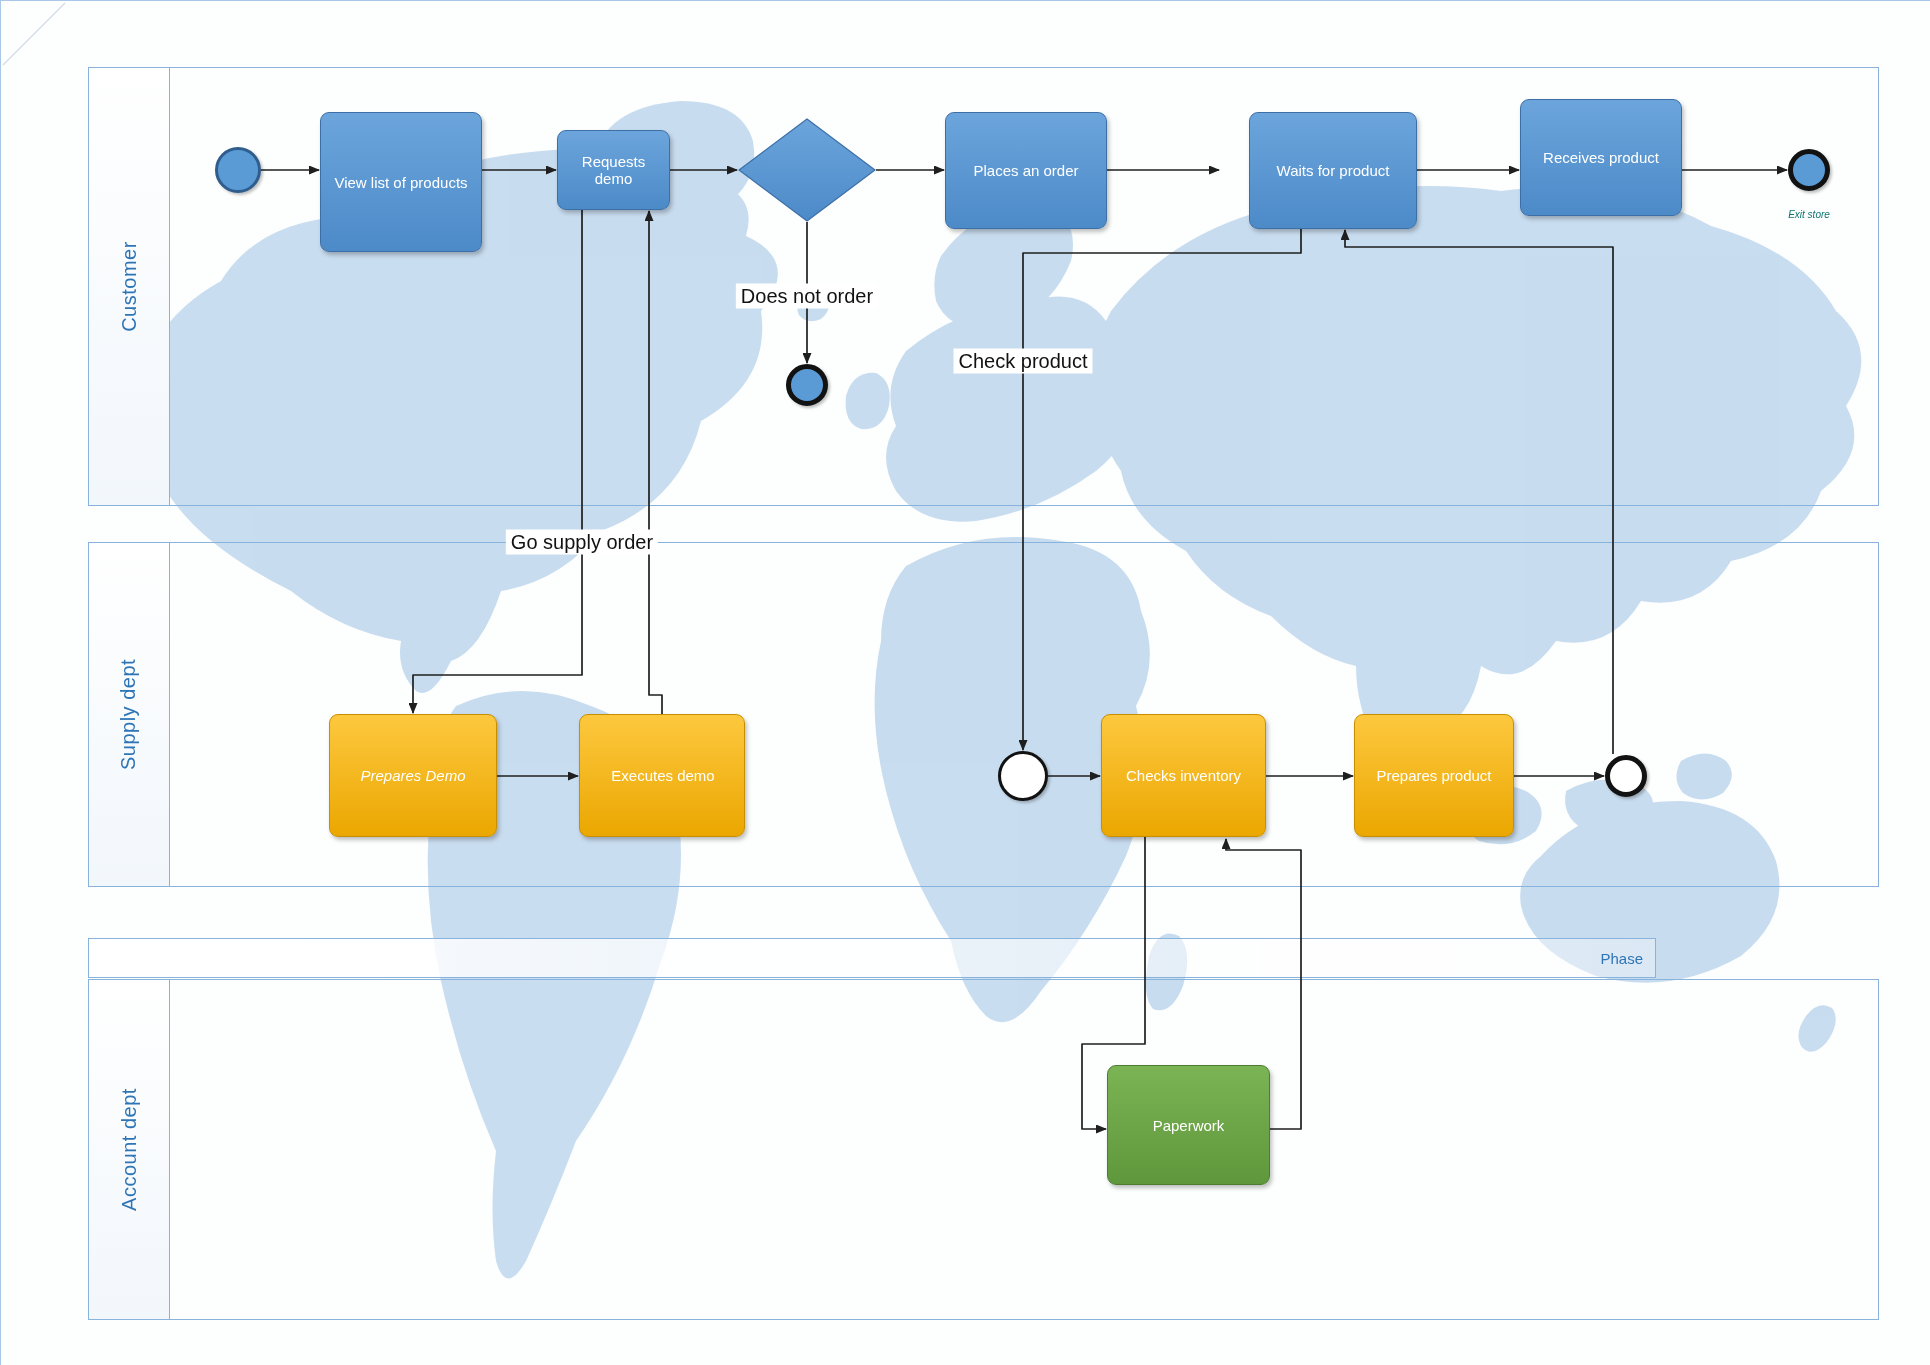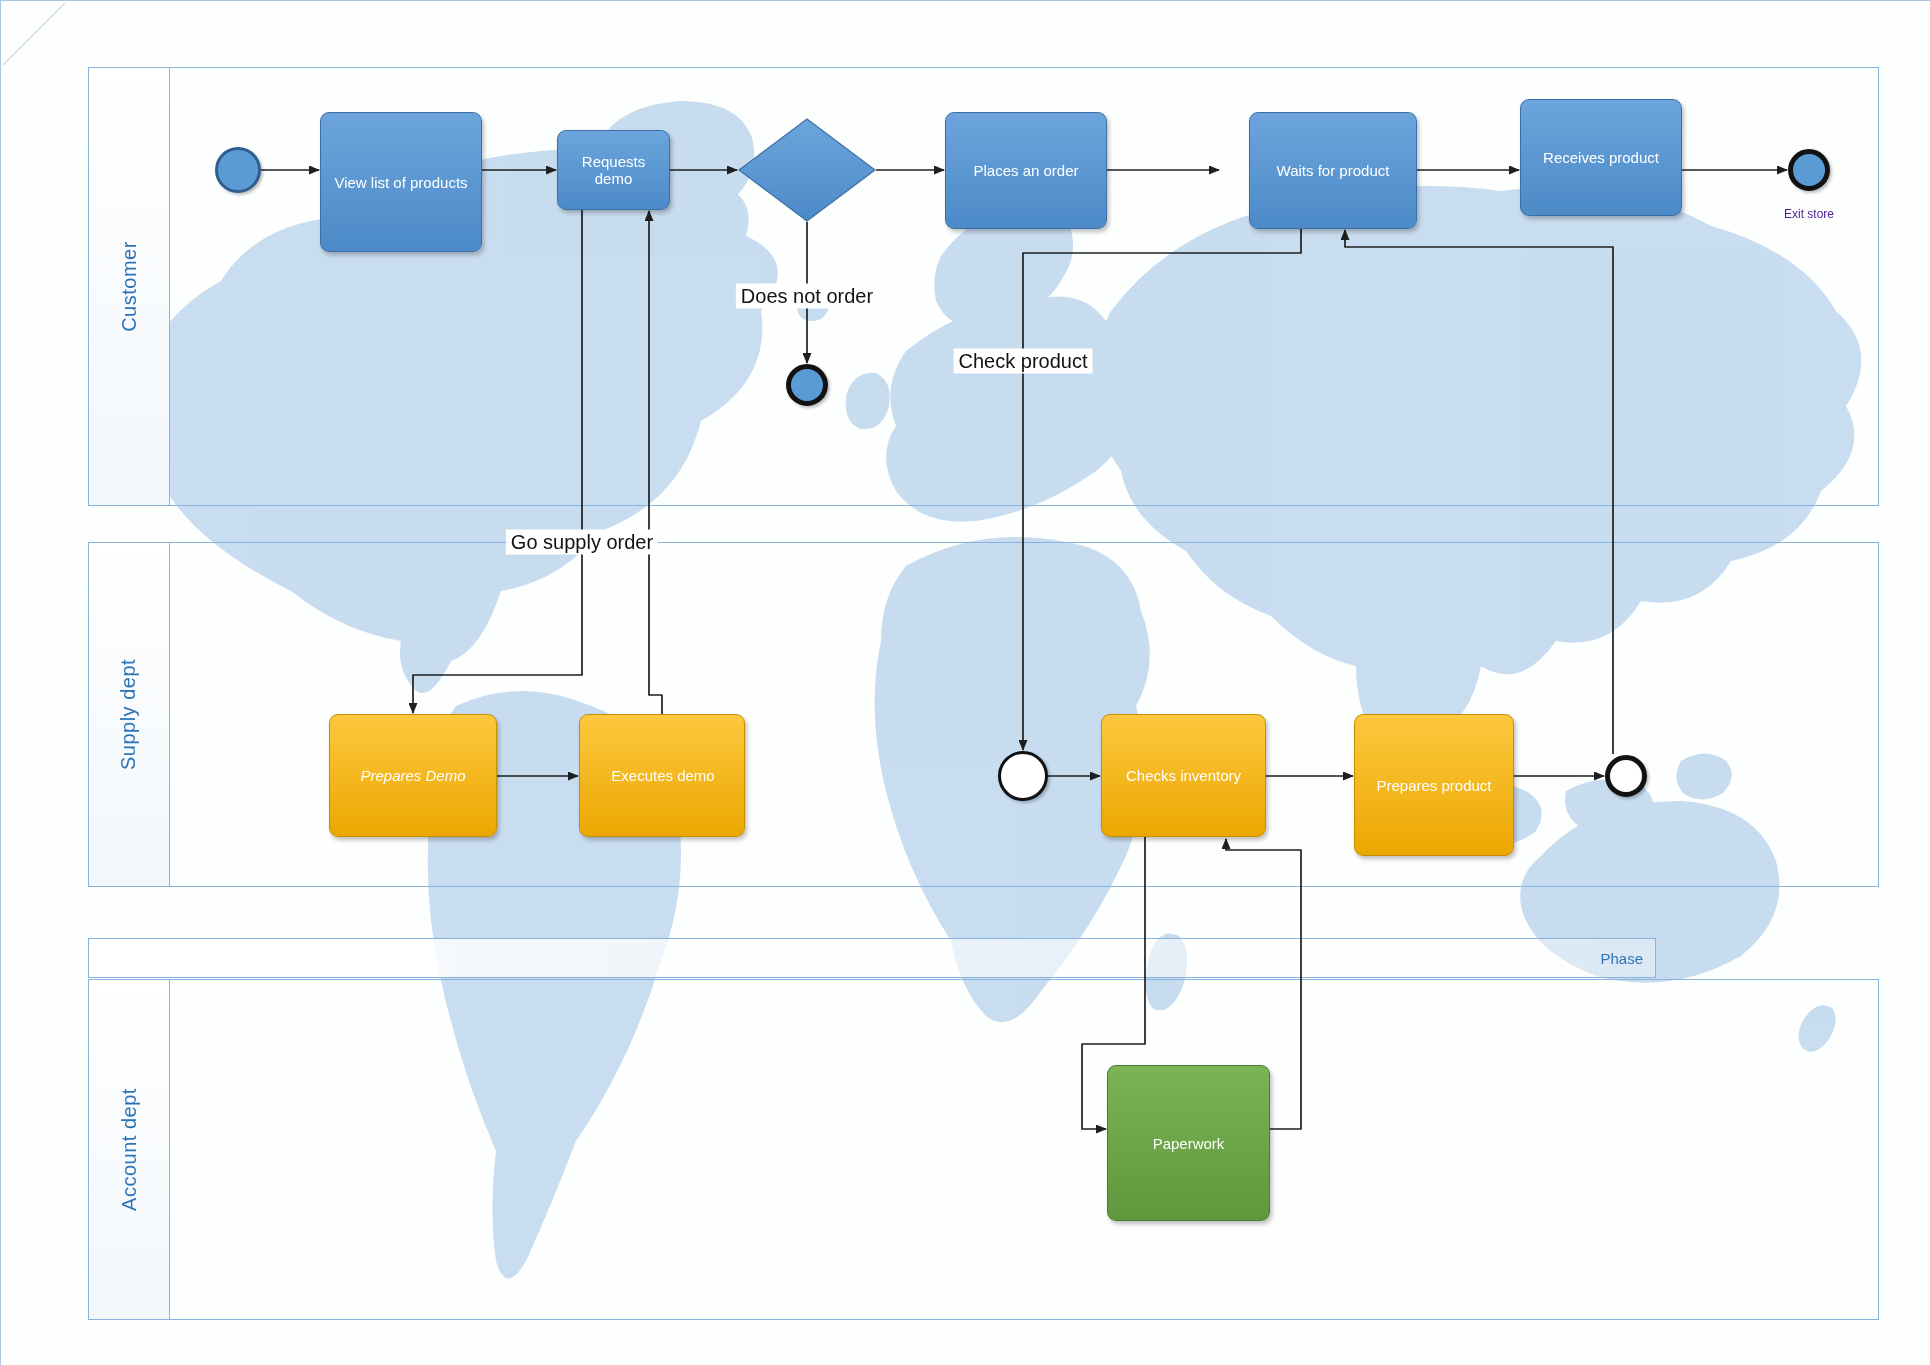--- a/index.html
+++ b/index.html
@@ -20,21 +20,21 @@
 
   .event{position:absolute;z-index:3;border-radius:50%;box-sizing:border-box;box-shadow:2px 2px 3px rgba(0,0,0,.25);}
   .event.start-blue{background:#5b9bd5;border:3px solid #2e5d8e;}
   .event.end-blue{background:#5b9bd5;border:5px solid #121212;}
   .event.start-white{background:#ffffff;border:3px solid #121212;}
   .event.end-white{background:#ffffff;border:5px solid #121212;}
 
   .gateway{position:absolute;z-index:3;}
 
   .edge-label{position:absolute;z-index:4;transform:translate(-50%,-50%);background:#ffffff;padding:1px 5px;font-size:20px;color:#121212;white-space:nowrap;}
-  .event-caption{position:absolute;z-index:4;transform:translate(-50%,-50%);font-size:12px;color:#4c1d95;white-space:nowrap;}
+  .event-caption{position:absolute;z-index:4;transform:translate(-50%,-50%);font-size:10px;color:#0f766e;white-space:nowrap;font-style:italic;}
 </style>
 </head>
 <body>
 
 <div class="canvas">
 
   <svg class="map" width="1930" height="1365" viewBox="0 0 1930 1365">
     <g fill="#bfd7ed" opacity="0.85" stroke="none">
       <path d="M135,430 Q130,330 220,280 Q260,215 360,215 Q420,160 540,150 Q640,140 690,175 Q760,185 745,235 Q800,260 760,310 Q770,380 700,420 Q680,500 600,530 Q560,580 500,590 Q480,650 450,660 Q430,700 415,690 Q395,670 400,640 Q340,630 290,590 Q190,540 160,480 Q140,460 135,430 Z"></path>
       <path d="M595,150 Q610,105 680,100 Q740,100 752,140 Q760,185 715,210 Q660,230 615,205 Q590,185 595,150 Z"></path>
@@ -147,27 +147,27 @@
   <div class="task orange" style="left:578px;top:713px;width:166px;height:123px;padding-left:8px;">
     <span>Executes demo</span>
   </div>
 
   <div class="event start-white" style="left:997px;top:750px;width:50px;height:50px;"></div>
 
   <div class="task orange" style="left:1100px;top:713px;width:165px;height:123px;">
     <span>Checks inventory</span>
   </div>
 
-  <div class="task orange" style="left:1353px;top:713px;width:160px;height:142px;">
+  <div class="task orange" style="left:1353px;top:713px;width:160px;height:123px;">
     <span>Prepares product</span>
   </div>
 
   <div class="event end-white" style="left:1604px;top:754px;width:42px;height:42px;"></div>
 
-  <div class="task green" style="left:1106px;top:1064px;width:163px;height:156px;">
+  <div class="task green" style="left:1106px;top:1064px;width:163px;height:120px;">
     <span>Paperwork</span>
   </div>
 
   <div class="edge-label" style="left:806px;top:295px;">Does not order</div>
   <div class="edge-label" style="left:1022px;top:360px;">Check product</div>
   <div class="edge-label" style="left:581px;top:541px;">Go supply order</div>
 
 </div>
 
 </body></html>

